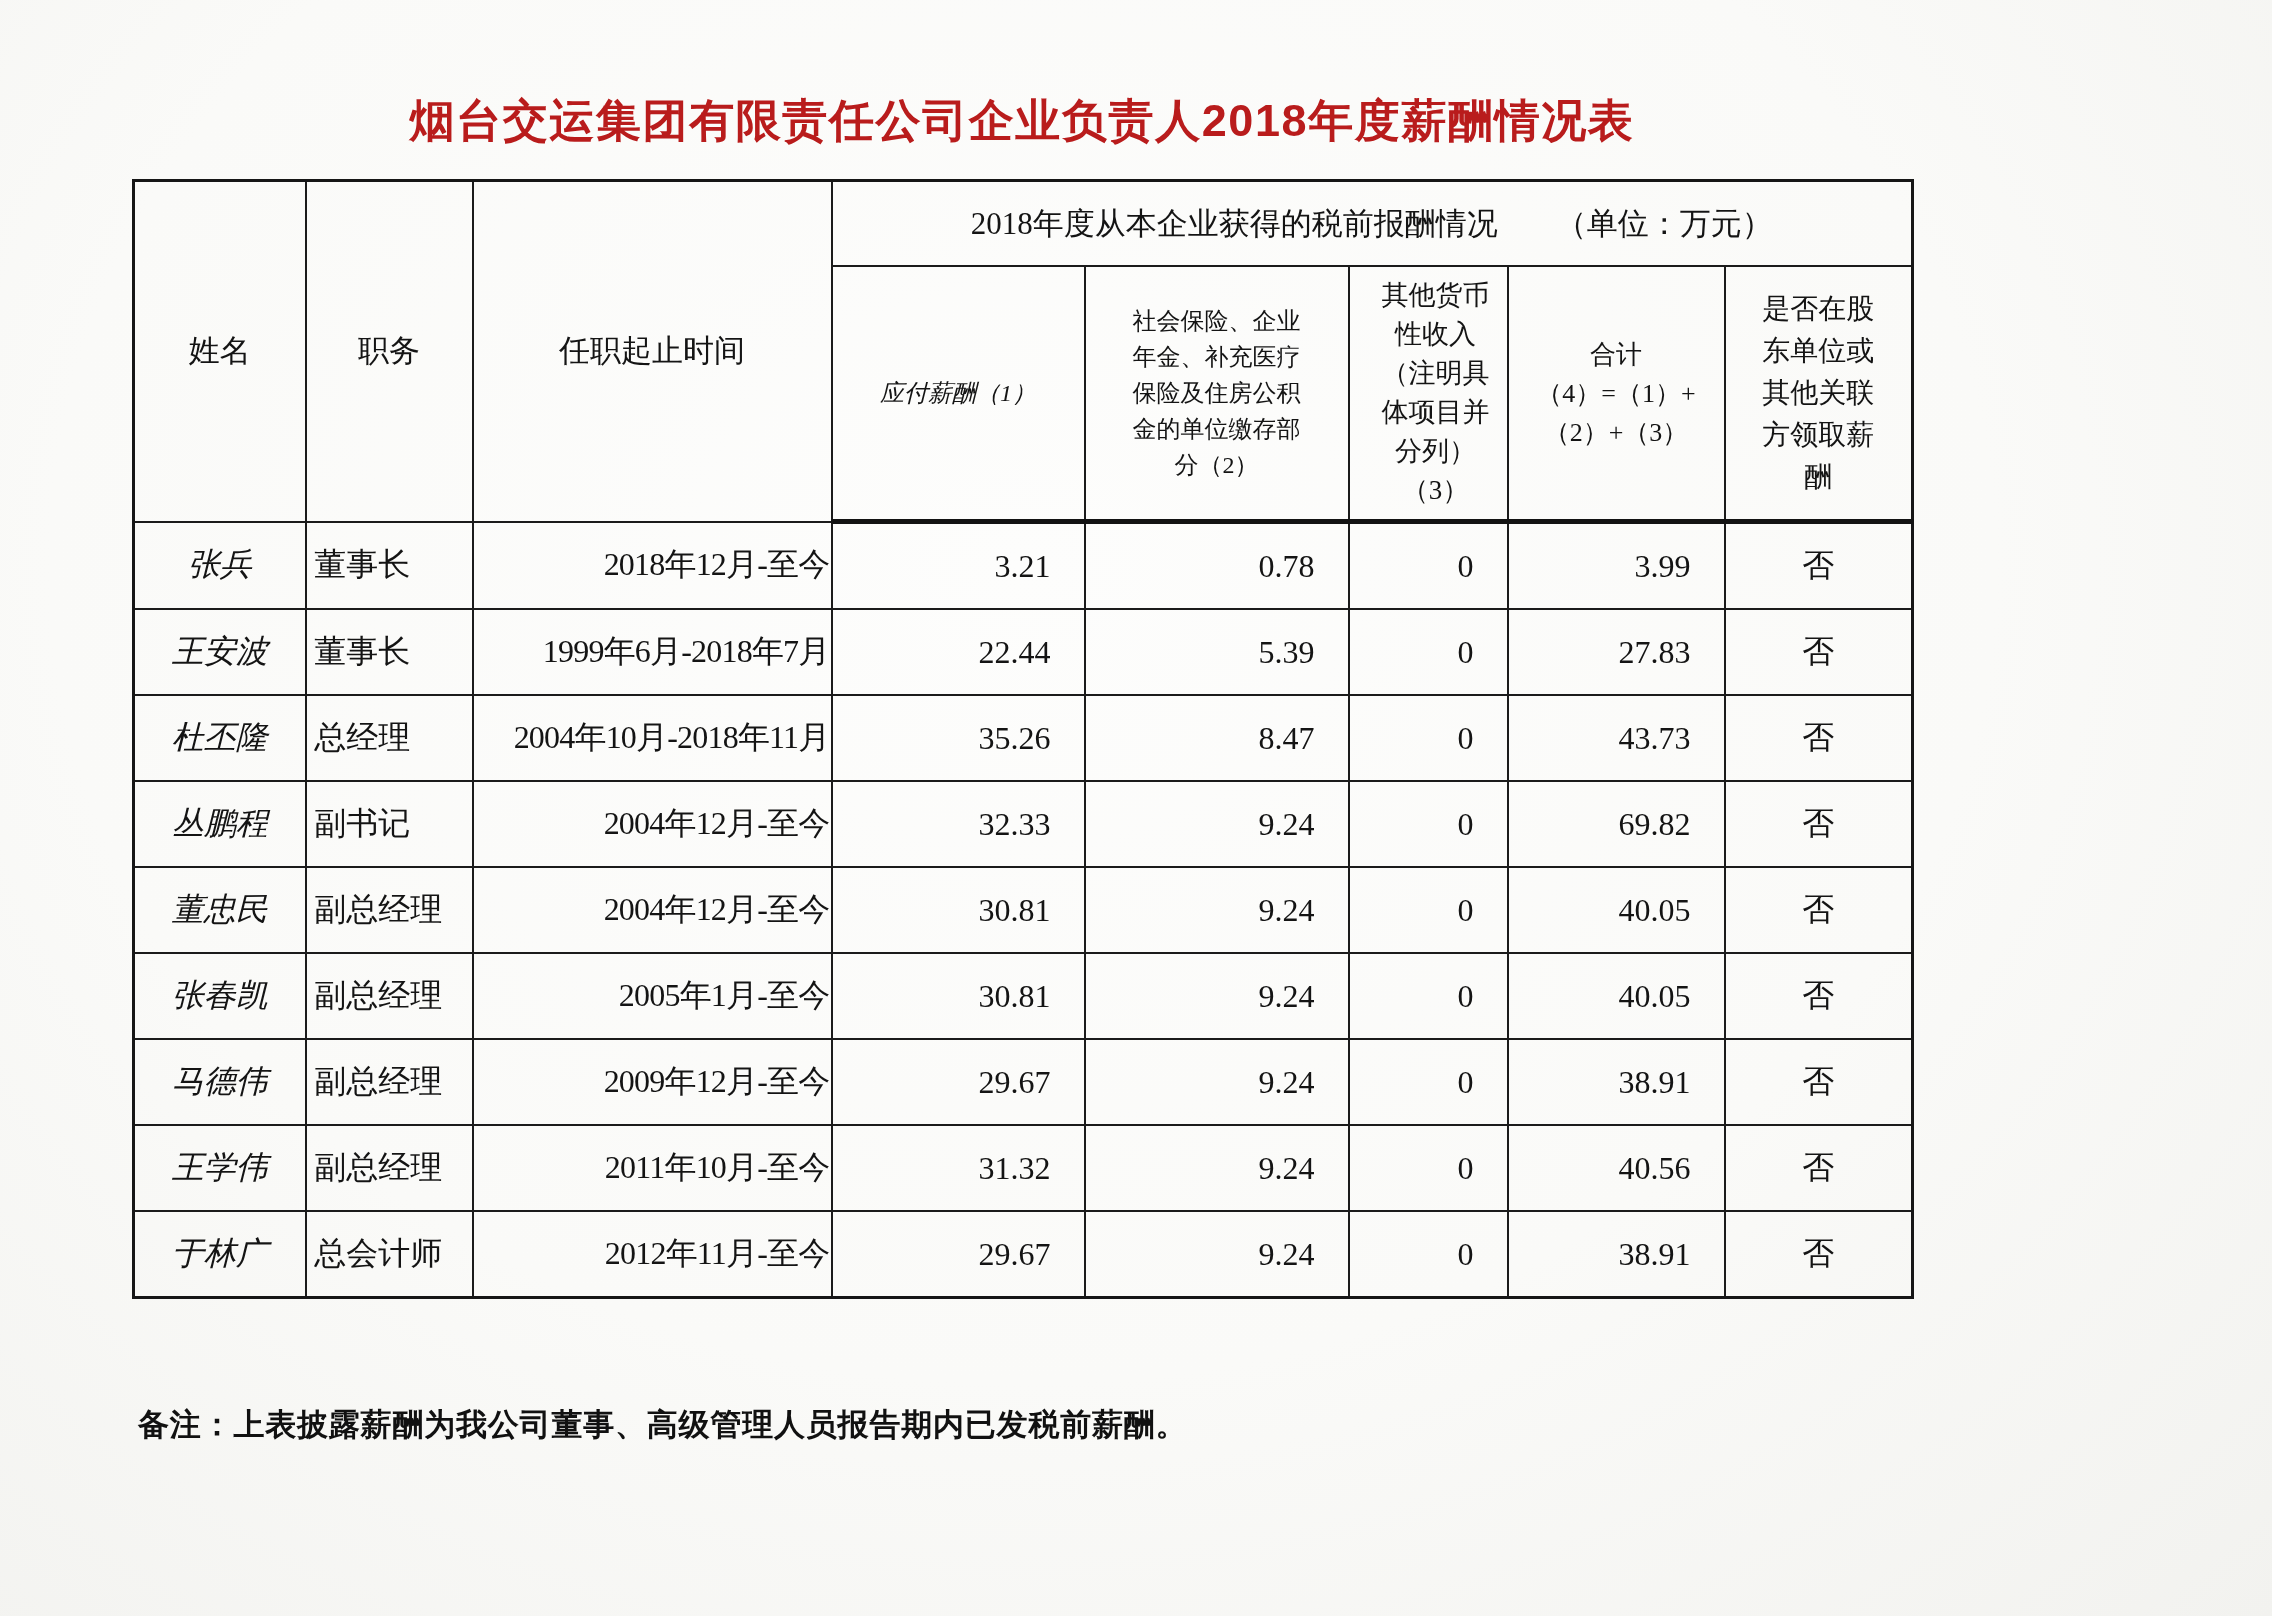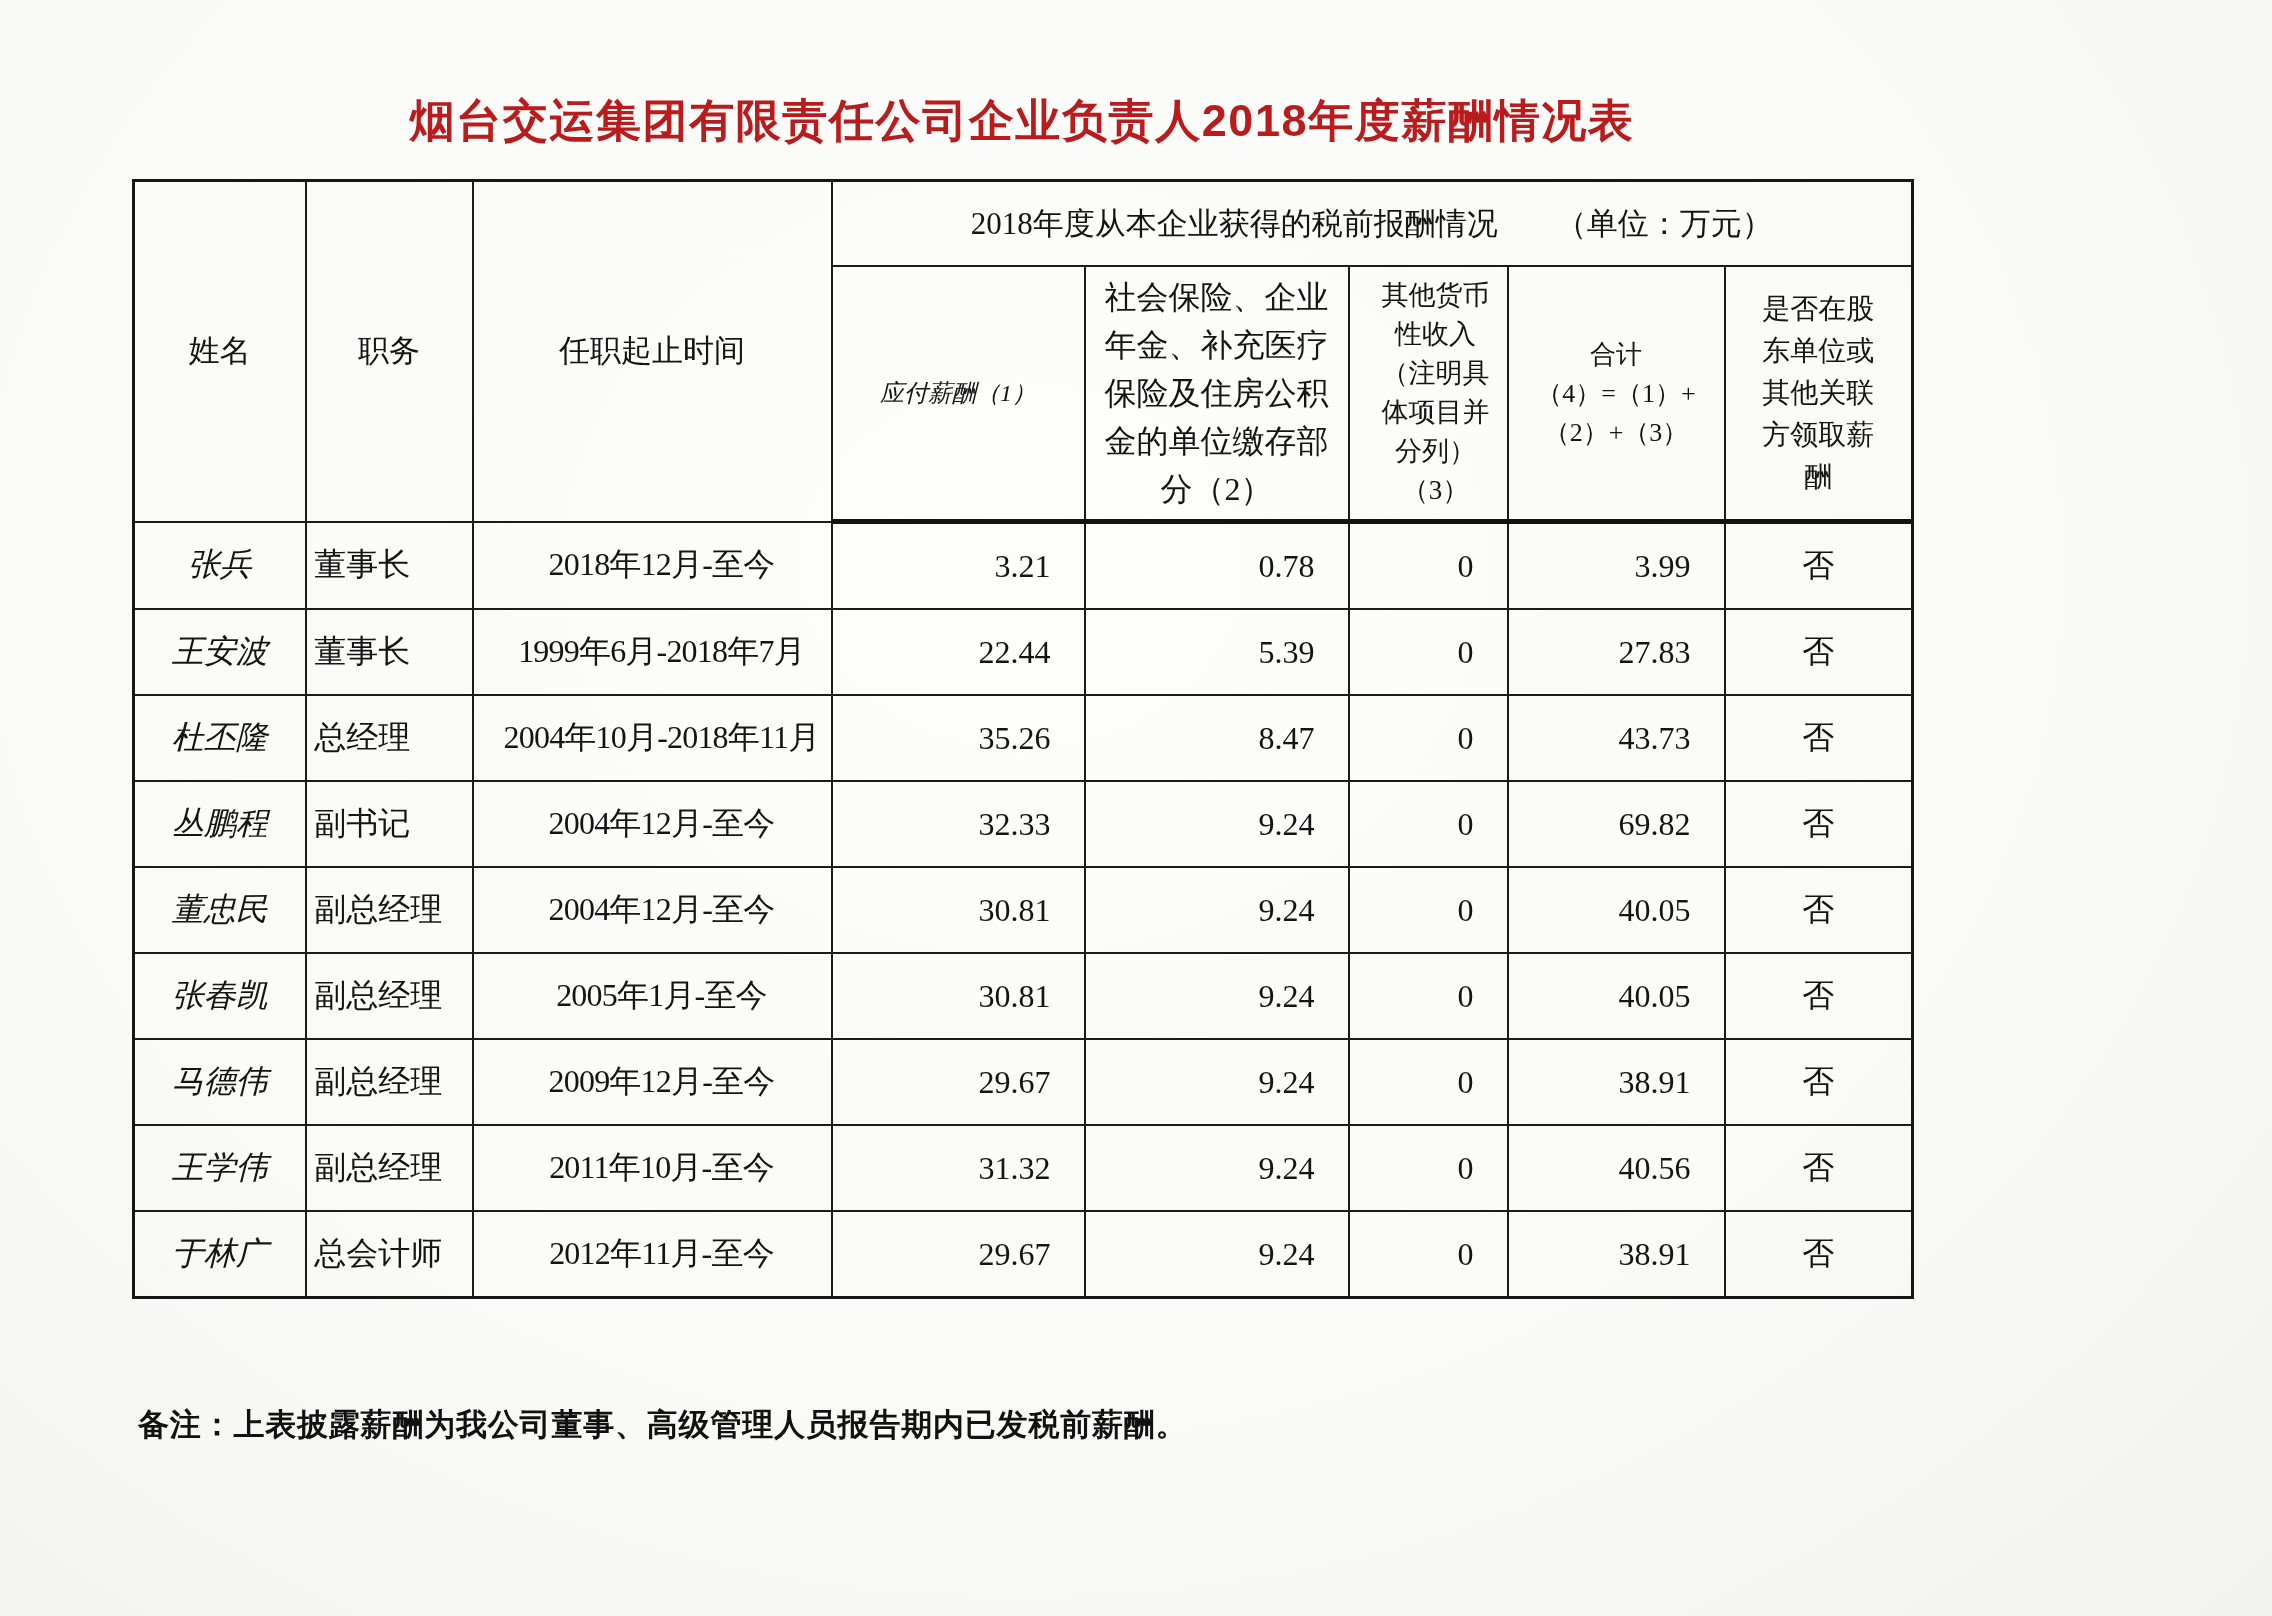--- a/index.html
+++ b/index.html
@@ -61,29 +61,29 @@
     vertical-align: middle;
   }
   .group-gap { display: inline-block; width: 58px; }
   th.sub-head {
     text-align: center;
     vertical-align: middle;
     white-space: pre-line;
     line-height: 1.5;
   }
   th.sub-pay     { font-size: 24px; font-style: italic; }
-  th.sub-ins     { font-size: 32px; }
+  th.sub-ins     { font-size: 24px; }
   th.sub-other   { font-size: 27px; line-height: 1.45; padding-left: 16px; }
   th.sub-total   { font-size: 26px; }
   th.sub-related { font-size: 28px; }
   tr.sub-row th { border-bottom: 5.5px solid #131313; }
 
   td.c-name    { text-align: center; font-style: italic; }
   td.c-pos     { text-align: left; padding-left: 7.8px; }
-  td.c-tenure  { text-align: center; padding-left: 20px; letter-spacing: -0.8px; }
+  td.c-tenure  { text-align: right; padding-left: 20px; letter-spacing: -0.8px; }
   td.c-num     { text-align: right; padding-right: 33px; }
   td.c-related { text-align: center; }
 
   .doc-note {
     position: absolute;
     top: 1381px;
     left: 138px;
     width: 1805px;
     font-family: "Liberation Sans", "DejaVu Sans", sans-serif;
     font-weight: bold;

